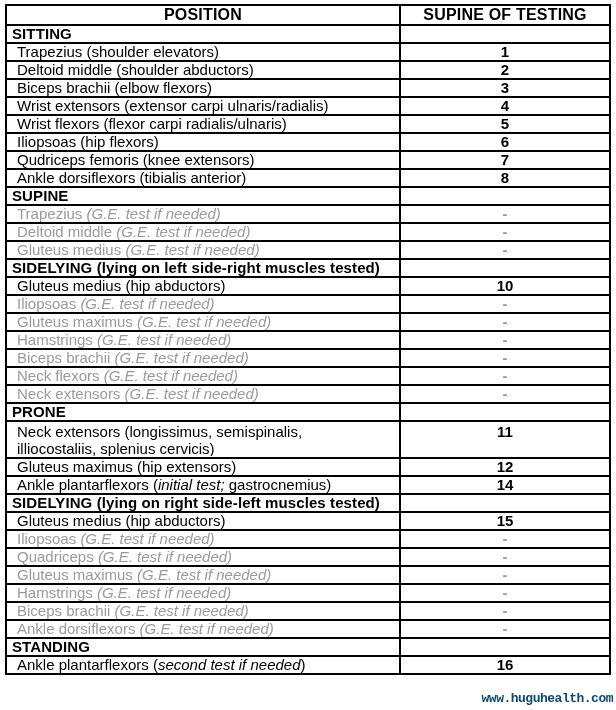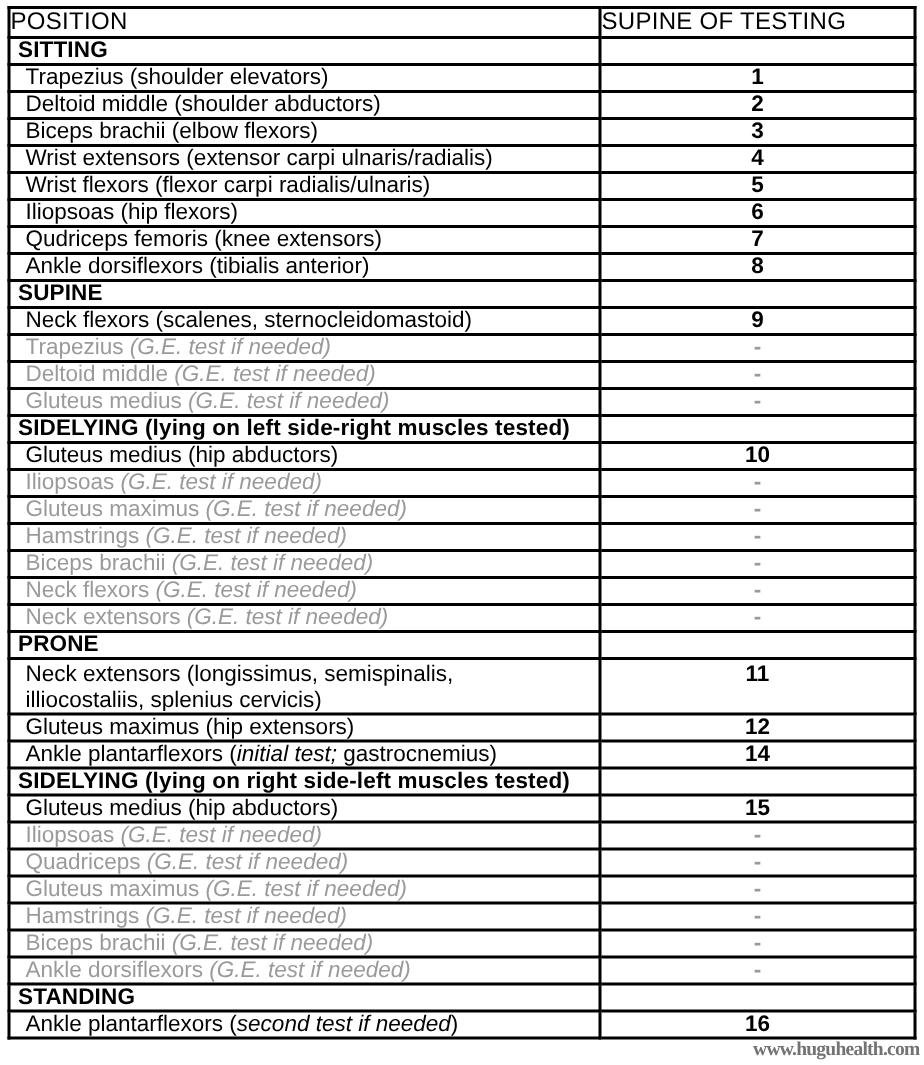--- a/index.html
+++ b/index.html
@@ -25,22 +25,22 @@
   col.c2 { width: 210px; }
   th, td {
     border: 2px solid #000000;
     overflow: hidden;
     white-space: nowrap;
     padding: 0;
   }
   th {
     height: 17px;
     font-size: 16px;
-    font-weight: normal;
-    text-align: left;
+    font-weight: bold;
+    text-align: center;
     letter-spacing: 0.2px;
   }
   td {
     height: 16px;
     font-size: 15px;
     line-height: 16px;
     vertical-align: middle;
   }
   td.section-label {
     font-weight: bold;
@@ -58,24 +58,24 @@
     vertical-align: top;
     line-height: 17px;
     padding-top: 1px;
     border-radius: 13px;
   }
   em { font-style: italic; }
   .watermark {
     position: absolute;
     right: 3px;
     top: 691px;
-    font-family: Liberation Serif, serif;
+    font-family: Liberation Mono, monospace;
     font-size: 13px;
     font-weight: bold;
-    color: #737373;
+    color: #0c4a6e;
     letter-spacing: -0.5px;
     white-space: nowrap;
     margin-left: 21px;
   }
 </style>
 </head>
 <body>
 
 <div class="sheet">
   <table class="testing">
@@ -124,24 +124,20 @@
         </tr>
         <tr>
           <td class="item-label"><span>Ankle dorsiflexors (tibialis anterior)</span></td>
           <td class="order">8</td>
         </tr>
         <tr>
           <td class="section-label">SUPINE</td>
           <td class="order"></td>
         </tr>
         <tr>
-          <td class="item-label"><span>Neck flexors (scalenes, sternocleidomastoid)</span></td>
-          <td class="order">9</td>
-        </tr>
-        <tr>
           <td class="item-label gray"><span>Trapezius </span><em>(G.E. test if needed)</em></td>
           <td class="order gray">-</td>
         </tr>
         <tr>
           <td class="item-label gray"><span>Deltoid middle </span><em>(G.E. test if needed)</em></td>
           <td class="order gray">-</td>
         </tr>
         <tr>
           <td class="item-label gray"><span>Gluteus medius </span><em>(G.E. test if needed)</em></td>
           <td class="order gray">-</td>

